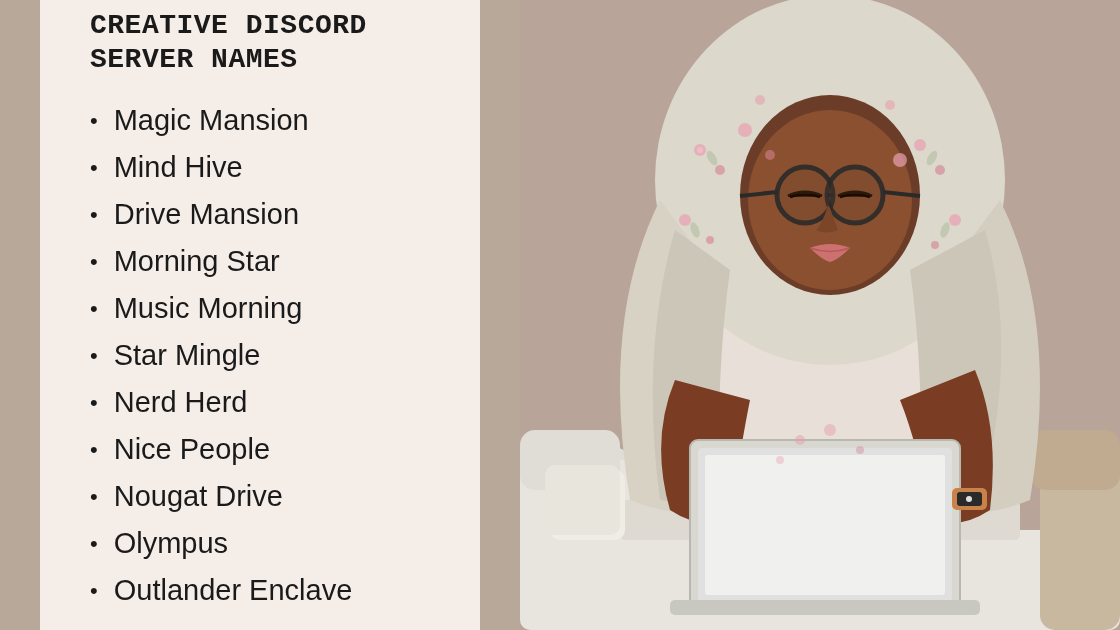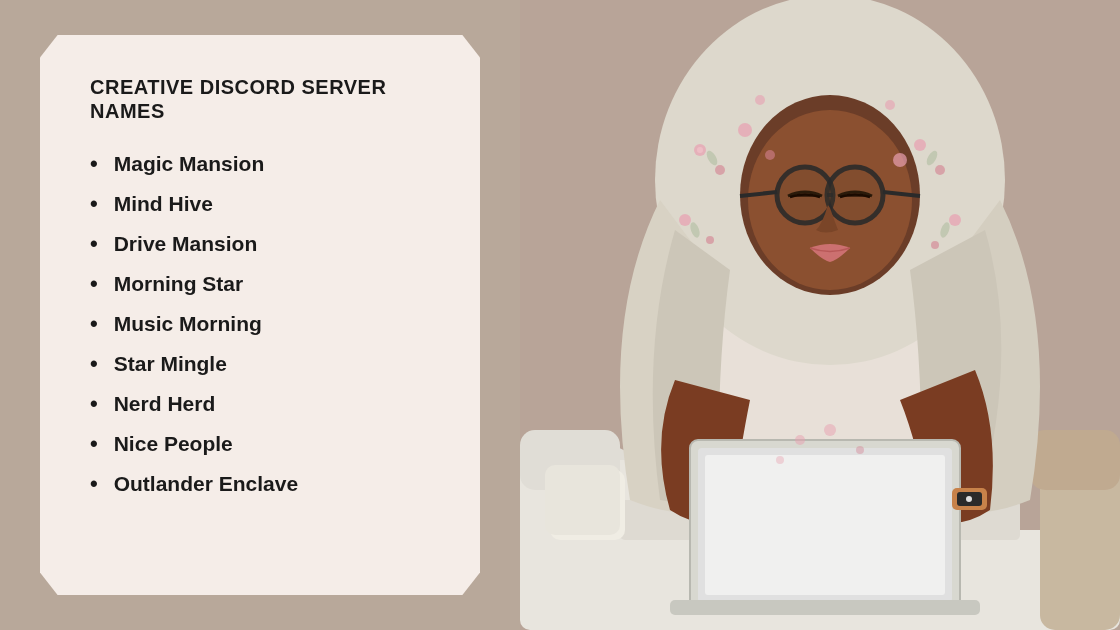--- a/index.html
+++ b/index.html
@@ -71,42 +71,42 @@
       border: none;
       pointer-events: none;
     }
 
     
     .card-inner {
       position: relative;
     }
 
     .card-title {
-      font-family: Liberation Sans, sans-serif;
+      font-family: Liberation Mono, monospace;
       font-weight: 900;
-      font-size: 20px;
+      font-size: 28px;
       text-transform: uppercase;
       color: #1a1a1a;
       margin-bottom: 28px;
       line-height: 1.2;
       letter-spacing: 0.5px;
     }
 
     .names-list {
       list-style: none;
       padding: 0;
       margin: 0;
     }
 
     .names-list li {
       display: flex;
       align-items: center;
       margin-bottom: 14px;
-      font-size: 21px;
-      font-weight: 700;
+      font-size: 29px;
+      font-weight: 400;
       color: #1a1a1a;
       font-family: Arial, sans-serif;
     }
 
     .names-list li::before {
       content: '•';
       margin-right: 16px;
       font-size: 22px;
       color: #1a1a1a;
       flex-shrink: 0;
@@ -148,20 +148,22 @@
         <h1 class="card-title">Creative Discord Server Names</h1>
         <ul class="names-list">
         <li>Magic Mansion</li>
             <li>Mind Hive</li>
             <li>Drive Mansion</li>
             <li>Morning Star</li>
             <li>Music Morning</li>
             <li>Star Mingle</li>
             <li>Nerd Herd</li>
             <li>Nice People</li>
+            <li>Nougat Drive</li>
+            <li>Olympus</li>
             <li>Outlander Enclave</li>
           </ul>
       </div>
     </div>
   </div>
 
   <div class="right-panel">
     <div class="photo-placeholder">
       <svg class="photo-svg" viewBox="0 0 600 630" xmlns="http://www.w3.org/2000/svg">
 

